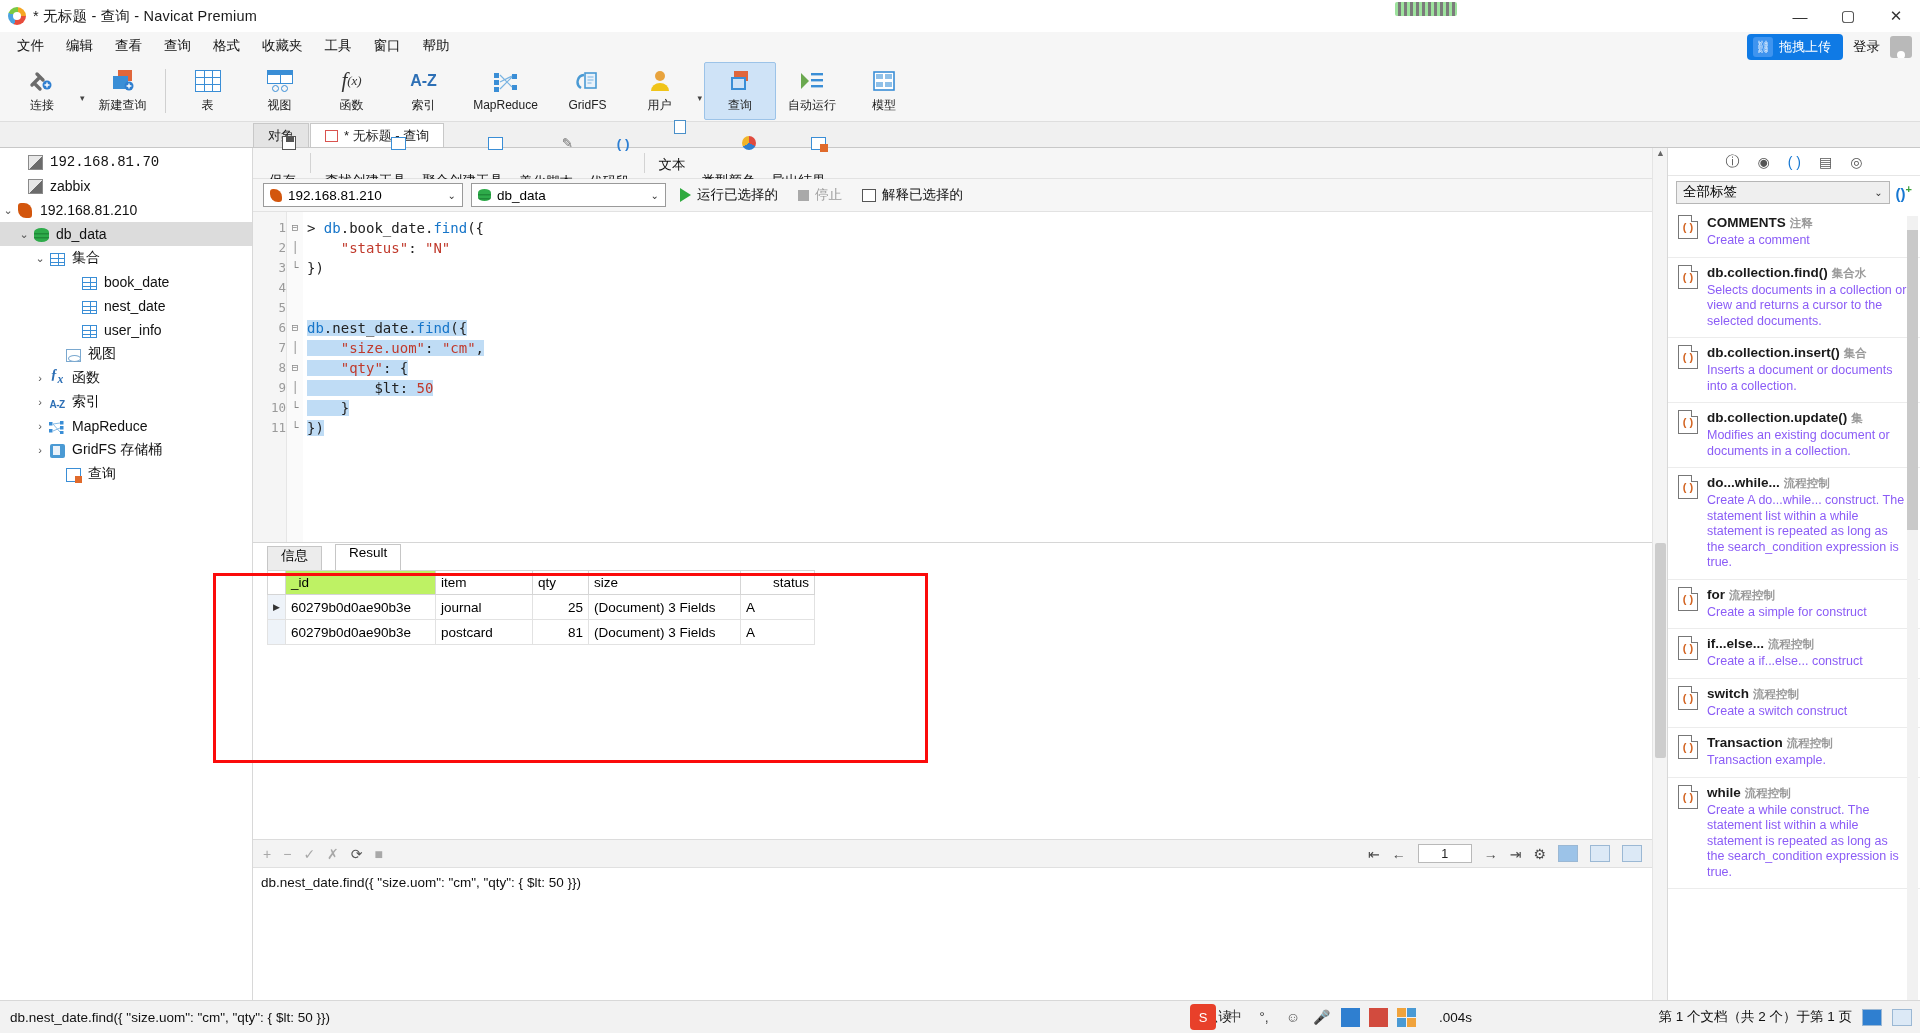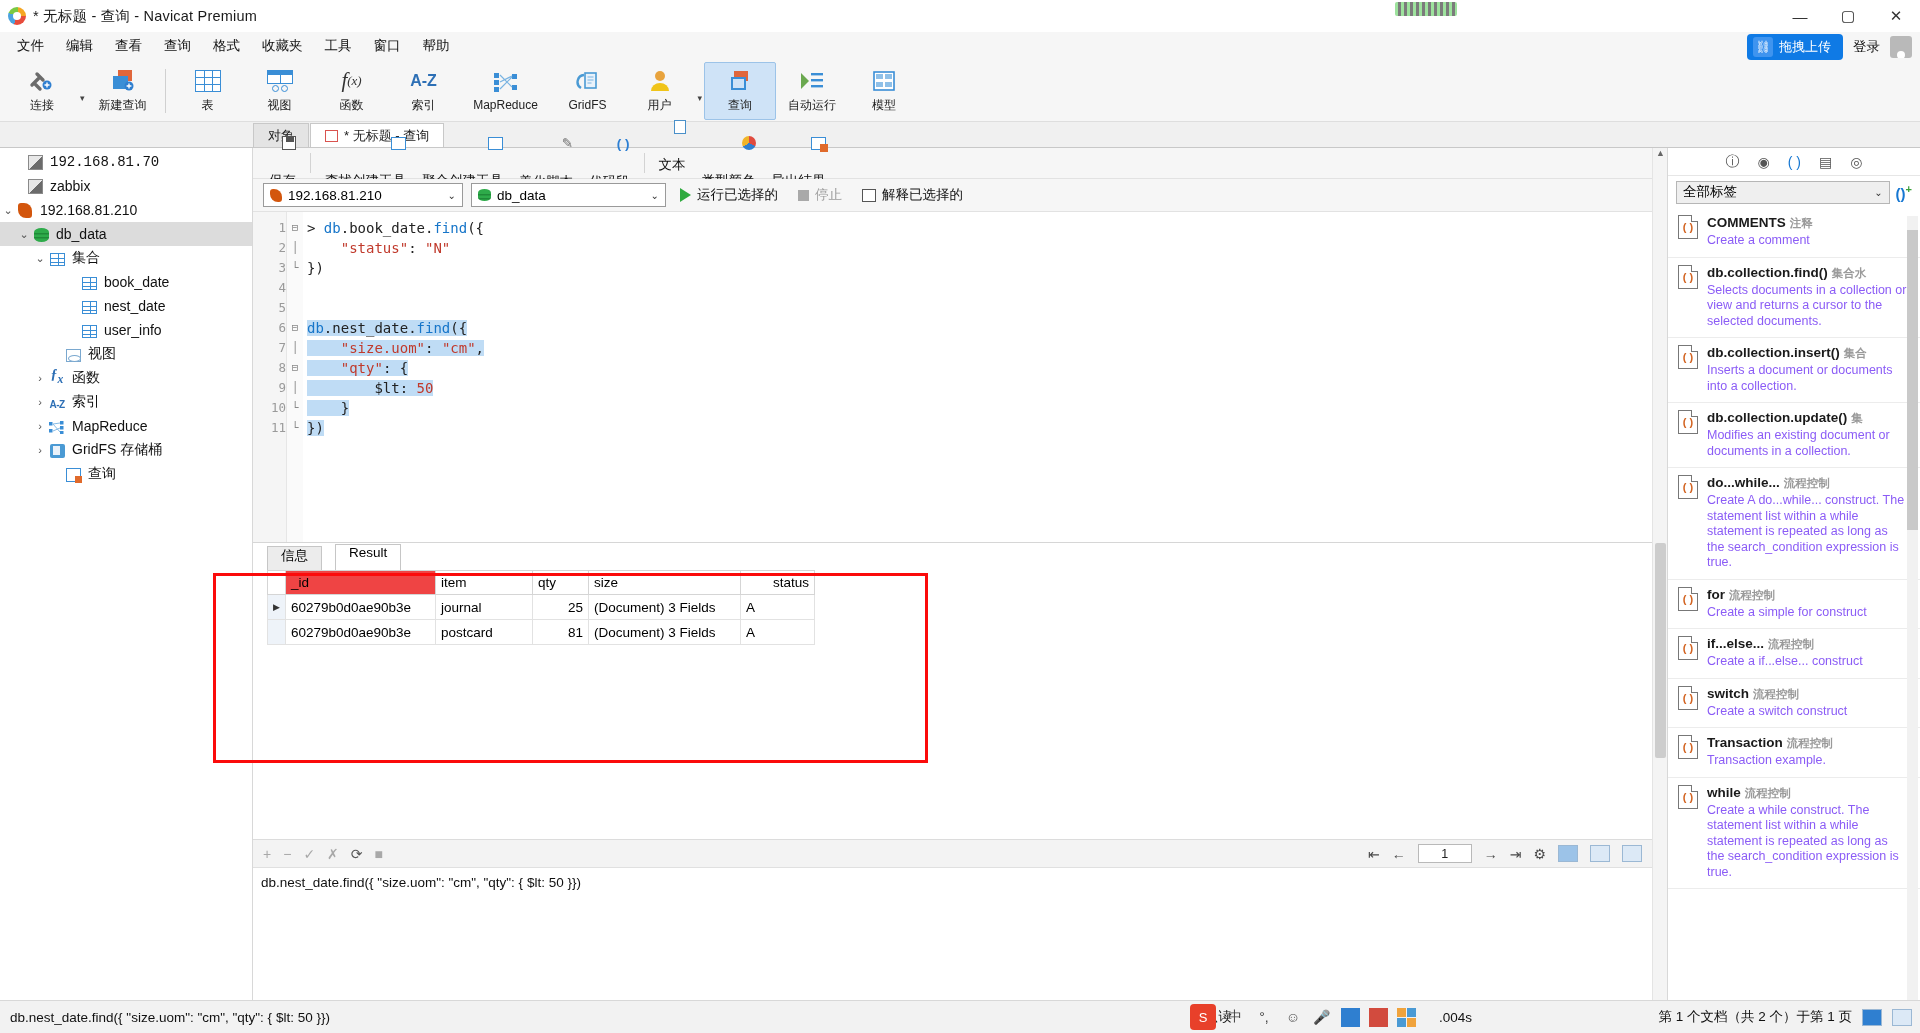--- a/index.html
+++ b/index.html
@@ -194,21 +194,21 @@
   .rtabs{height:27px; display:flex; align-items:flex-end; background:#fff; padding-left:14px;}
   .rtab{height:24px;padding:0 13px;display:flex;align-items:flex-start;font-size:13.5px;
         border:1px solid #c6c6c6;border-bottom:none;background:#ececec;margin-right:13px;}
   .rtab.active{background:#fff;height:26px;}
   .grid-wrap{flex:1; position:relative; overflow:hidden;}
   table.rgrid{border-collapse:collapse; font-size:13.5px; margin-left:14px;}
   table.rgrid th{
     background:#fff; border:1px solid #d5d5d5; border-top:1px solid #d5d5d5;
     font-weight:normal; text-align:left; padding:3px 5px; height:24px;
   }
-  table.rgrid th.sel{background:#ef4444;}
+  table.rgrid th.sel{background:#bef264;}
   table.rgrid td{border:1px solid #e2e2e2; padding:2px 5px; height:25px;}
   td.num{text-align:right;}
   .rowmark{width:16px;background:#eef3f9;border:1px solid #e2e2e2;text-align:center;color:#333;font-size:9px;}
   .redbox{
     position:absolute; left:213px; top:573px; width:715px; height:190px;
     border:3px solid #fb0b0b; pointer-events:none; z-index:20;
   }
 
   
   .rbottom{height:28px; display:flex; align-items:center; background:#f3f3f3;

